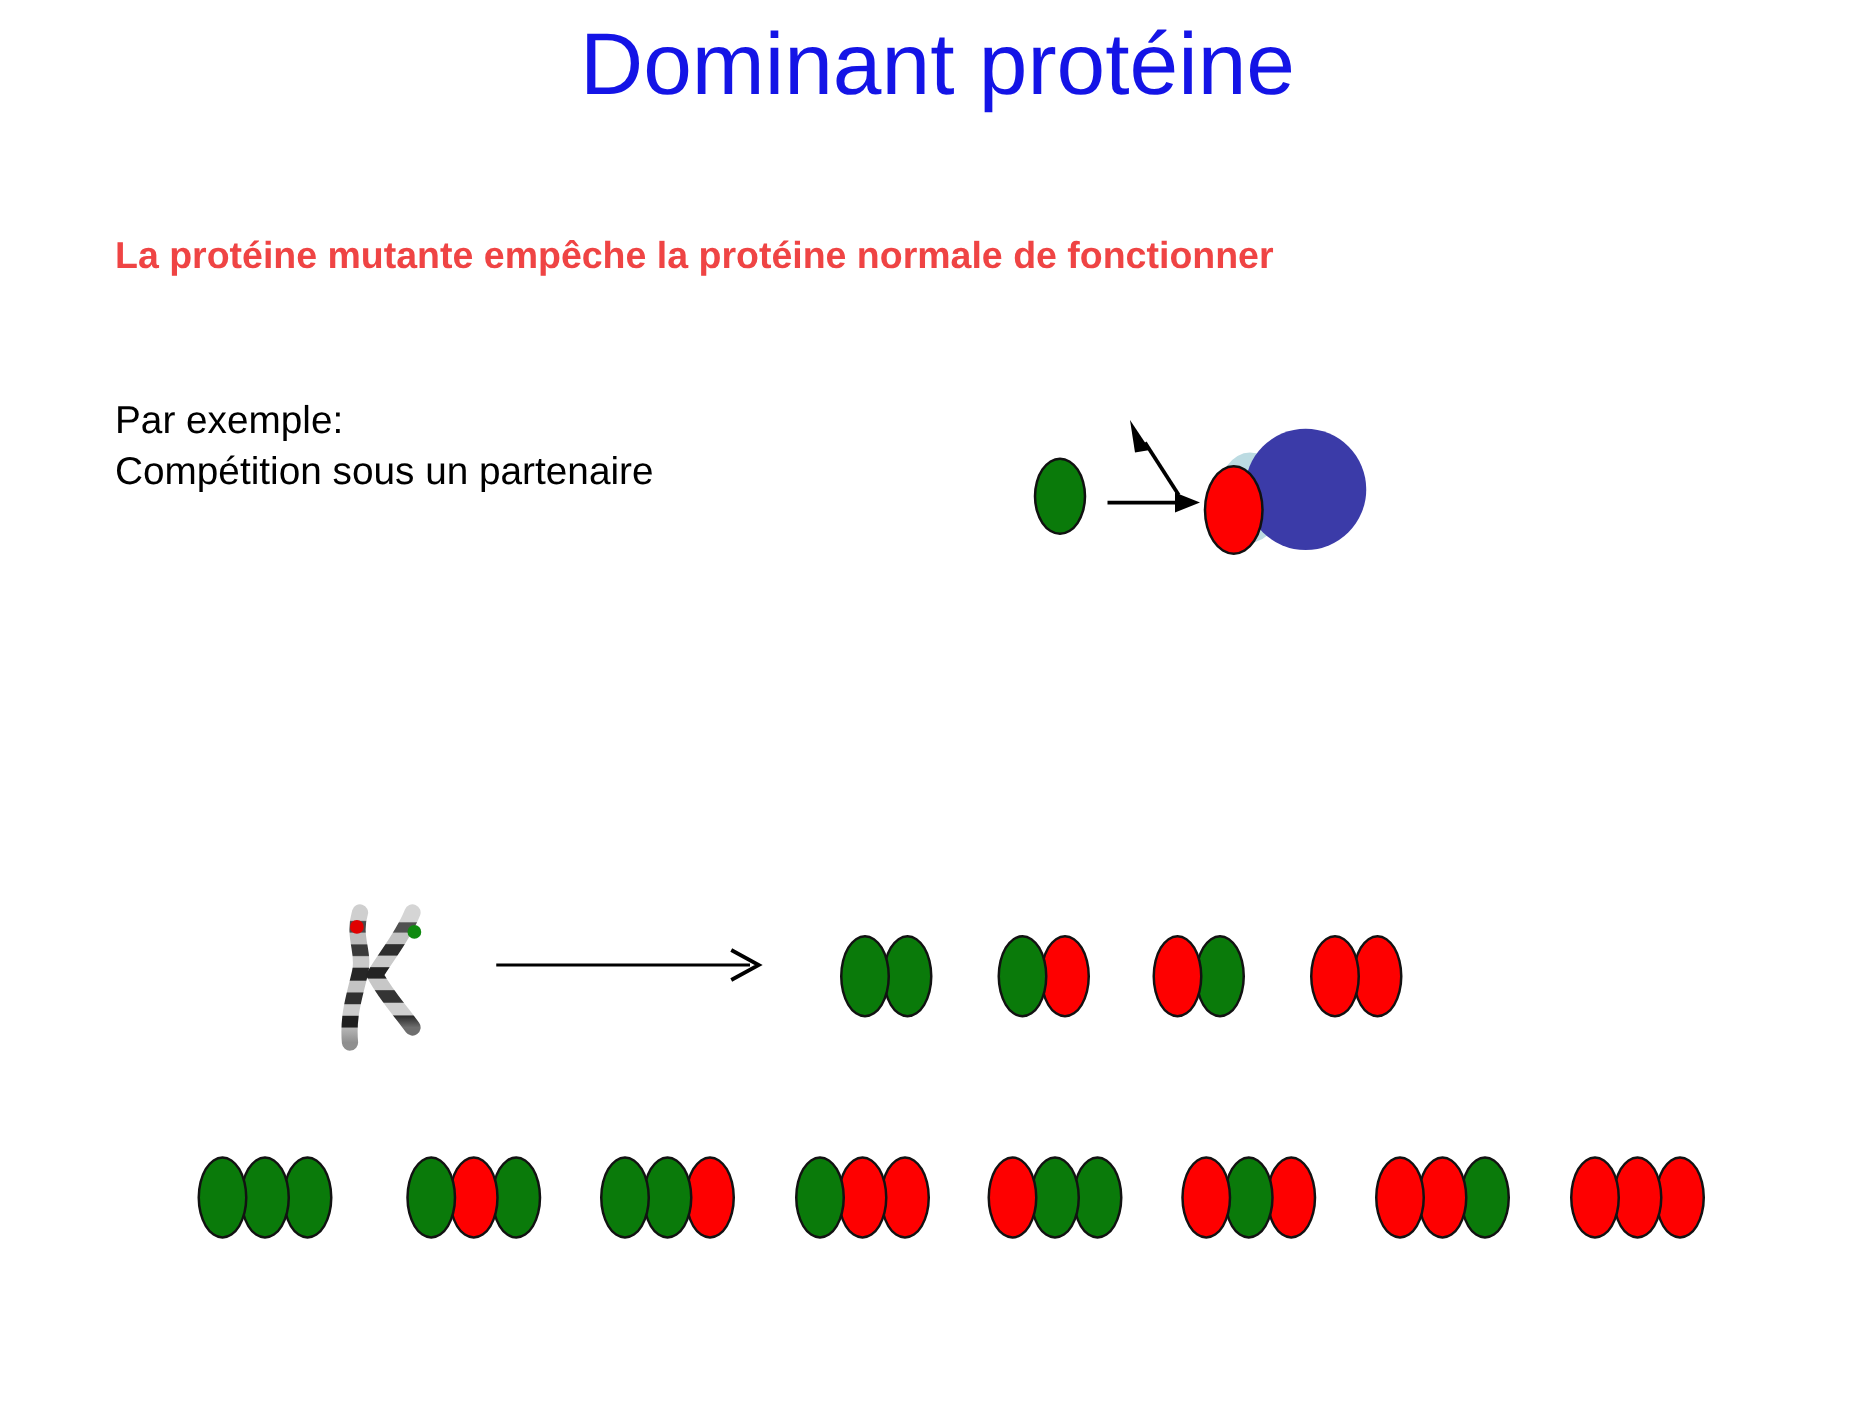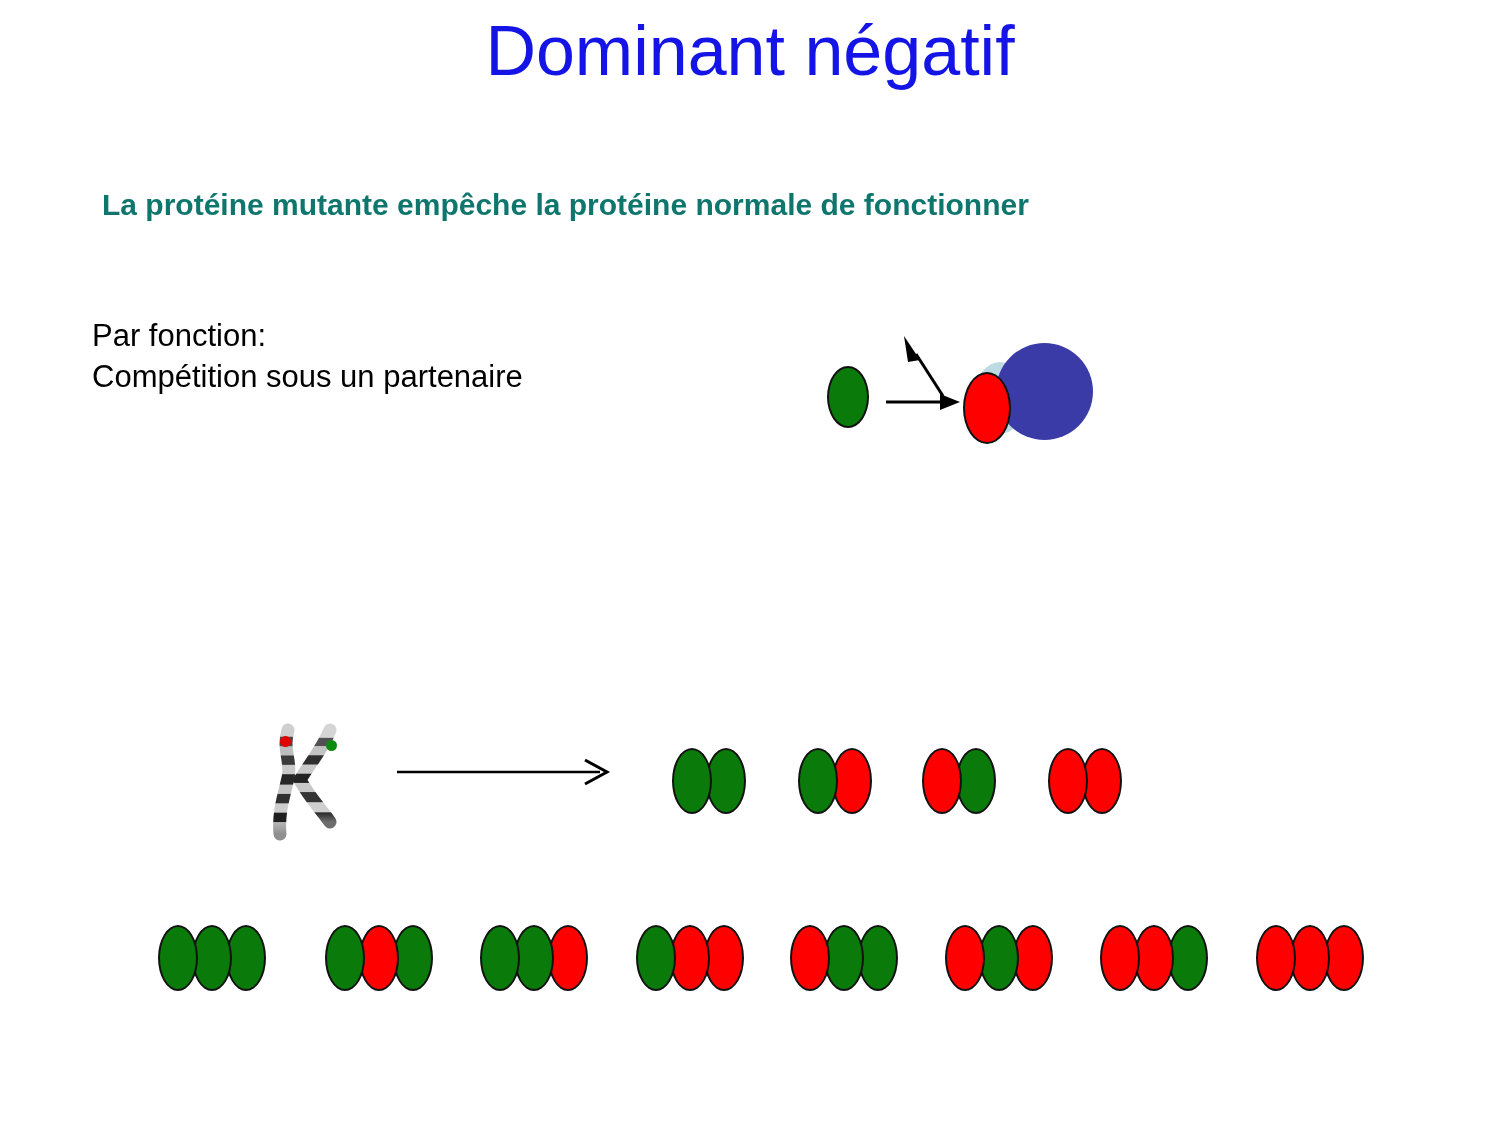--- a/index.html
+++ b/index.html
@@ -25,23 +25,22 @@
     letter-spacing:0px;
     white-space:nowrap;
   }
 
   
   .subtitle{
     position:absolute;
     left:92px;top:188px;
     font-size:30px;
     font-weight:bold;
-    color:#0f766e;
+    color:#ef4444;
     white-space:nowrap;
-    margin-left:10px;
   }
 
   
   .para{
     position:absolute;
     font-size:31px;
     line-height:41px;
     color:#000000;
     white-space:nowrap;
   }
@@ -116,26 +115,26 @@
   .group .unit.R{background:#fe0000;}
 
   .row-dimers{position:absolute;left:0;top:748px;width:1500px;height:70px;}
   .row-trimers{position:absolute;left:0;top:925px;width:1500px;height:70px;}
 </style>
 </head>
 <body>
 
 <div class="slide">
 
-  <div class="title">Dominant négatif</div>
+  <div class="title">Dominant protéine</div>
 
   <div class="subtitle">La protéine mutante empêche la protéine normale de fonctionner</div>
 
   <div class="para para-example">
-    <span class="line">Par fonction:</span>
+    <span class="line">Par exemple:</span>
     <span class="line">Compétition sous un partenaire</span>
   </div>
 
 
   <div class="diagram-competition">
     <div class="oval green d1-green"></div>
 
     <svg class="arrow-svg" width="320" height="130" viewBox="0 0 320 130">
 
       <g>

